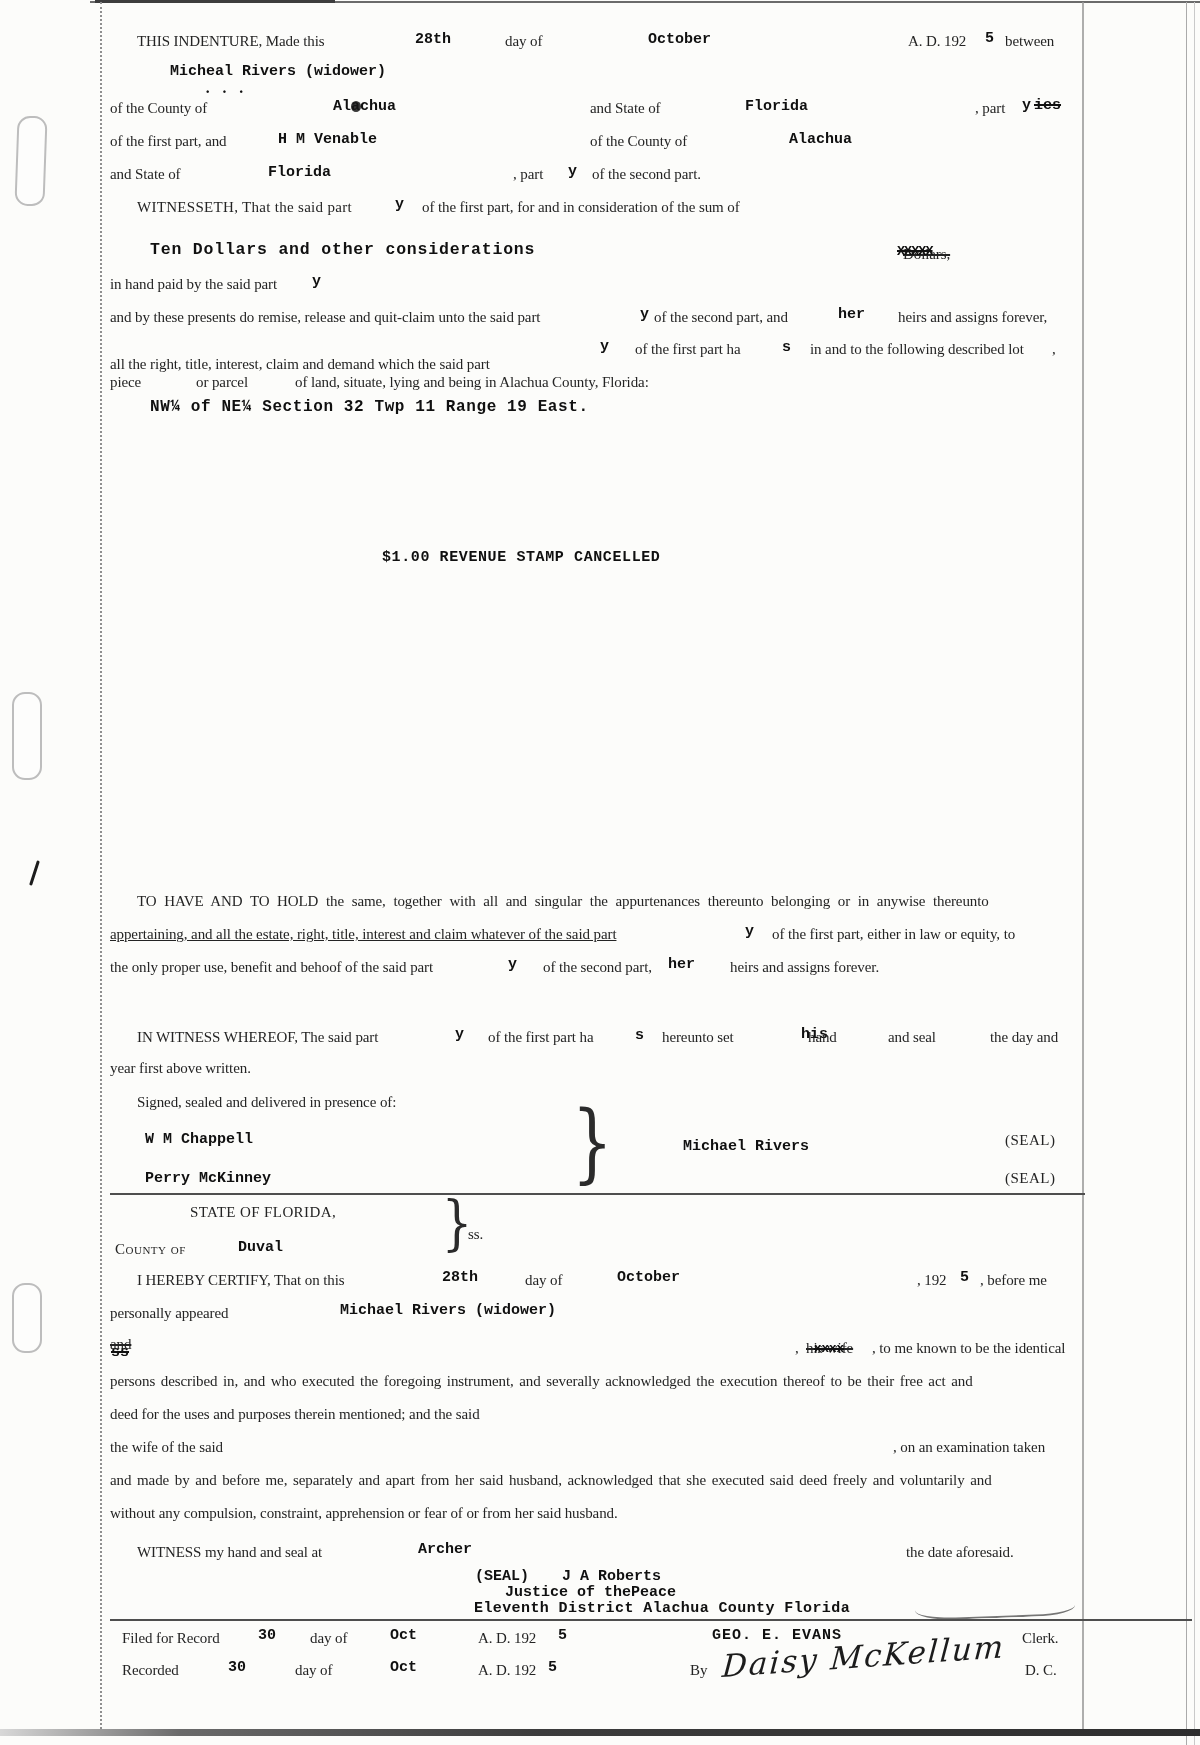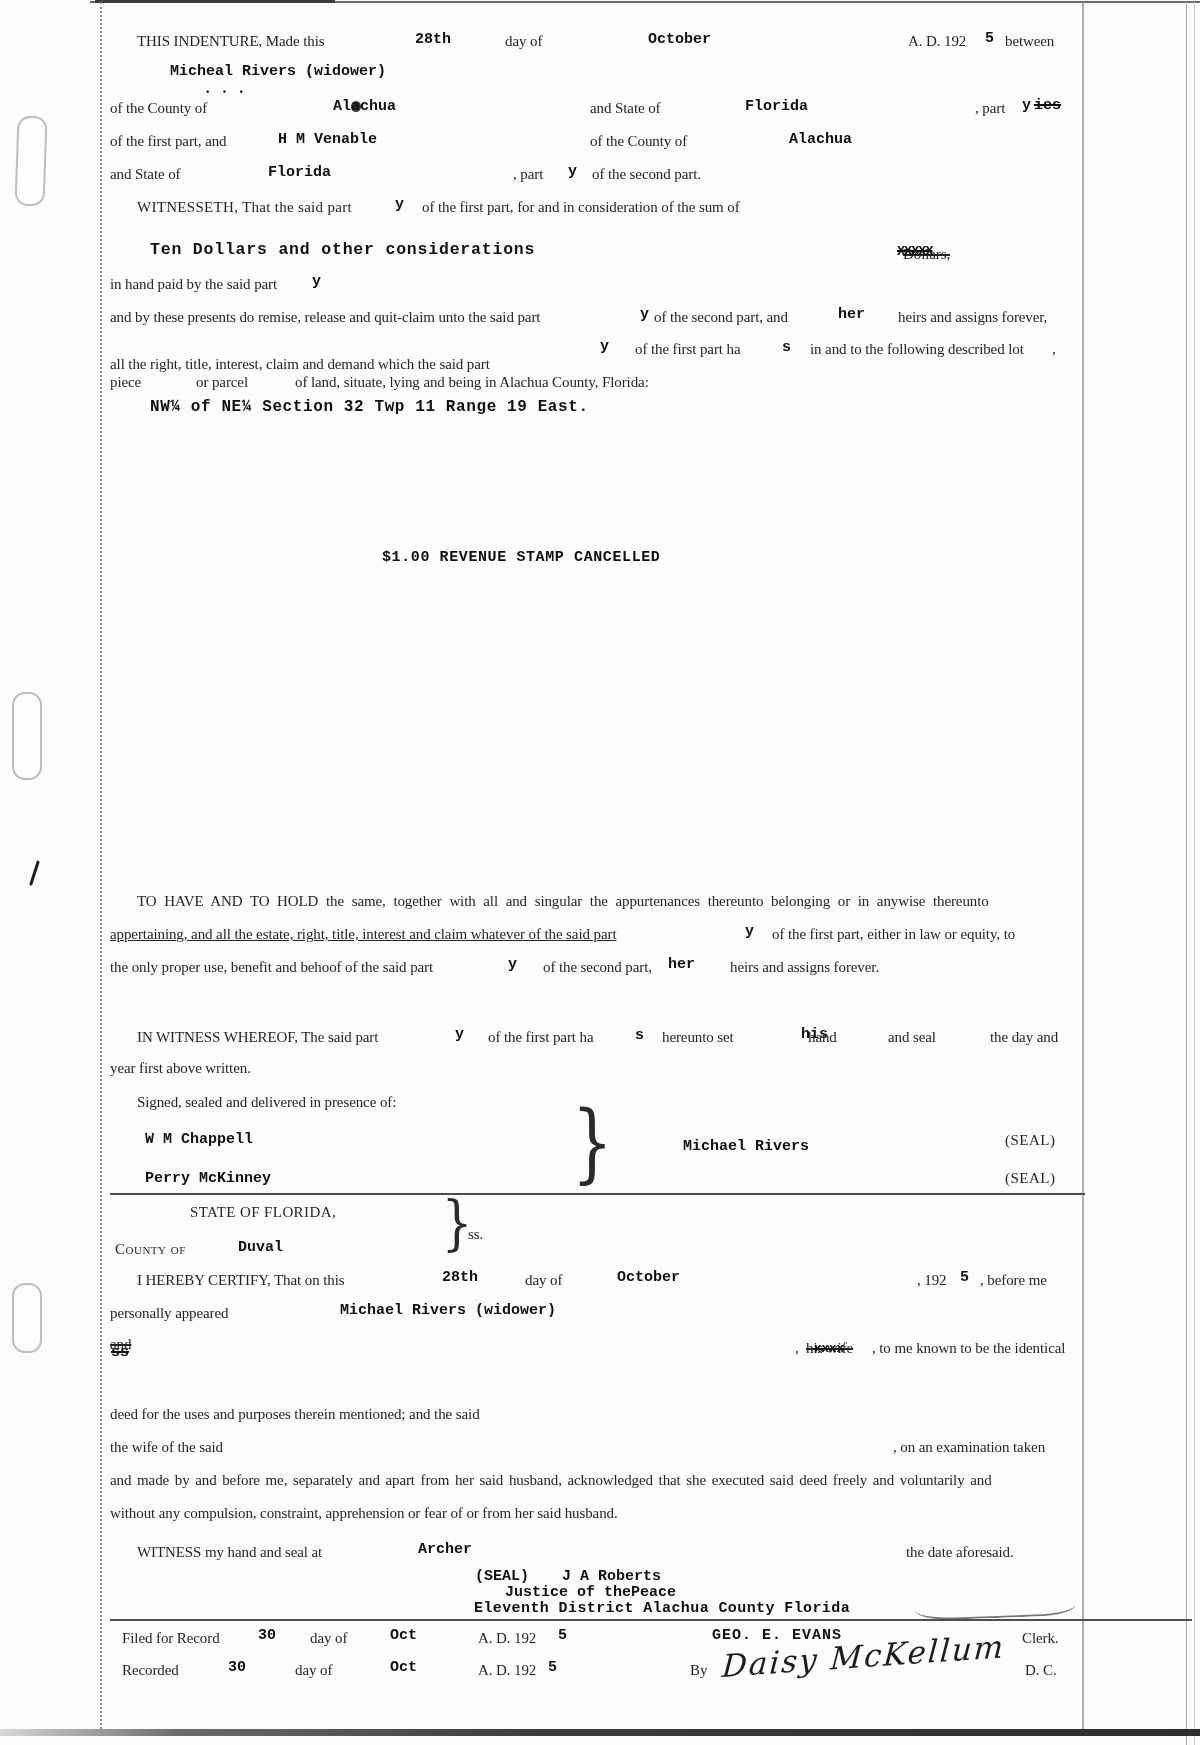--- a/index.html
+++ b/index.html
@@ -145,20 +145,21 @@
   <span class="p" style="left:110px;top:1305px;">personally appeared</span>
   <span class="t" style="left:340px;top:1302px;">Michael Rivers (widower)</span>
 
   <span class="p struck" style="left:110px;top:1336px;">and</span>
   <span class="t struck" style="left:111px;top:1344px;">ss</span>
   <span class="p" style="left:795px;top:1340px;">,</span>
   <span class="p struck" style="left:806px;top:1340px;">his wife</span>
   <span class="t struck" style="left:814px;top:1342px;font-size:12.5px;">xxxx</span>
   <span class="p" style="left:872px;top:1340px;">, to me known to be the identical</span>
 
+  <span class="p ws2" style="left:110px;top:1373px;">persons described in, and who executed the foregoing instrument, and severally acknowledged the execution thereof to be their free act and</span>
   <span class="p" style="left:110px;top:1406px;">deed for the uses and purposes therein mentioned; and the said</span>
   <span class="p" style="left:110px;top:1439px;">the wife of the said</span>
   <span class="p" style="left:893px;top:1439px;">, on an examination taken</span>
   <span class="p ws2" style="left:110px;top:1472px;">and made by and before me, separately and apart from her said husband, acknowledged that she executed said deed freely and voluntarily and</span>
   <span class="p" style="left:110px;top:1505px;">without any compulsion, constraint, apprehension or fear of or from her said husband.</span>
 
   <span class="p" style="left:137px;top:1544px;">WITNESS my hand and seal at</span>
   <span class="t" style="left:418px;top:1541px;">Archer</span>
   <span class="p" style="left:906px;top:1544px;">the date aforesaid.</span>
 

